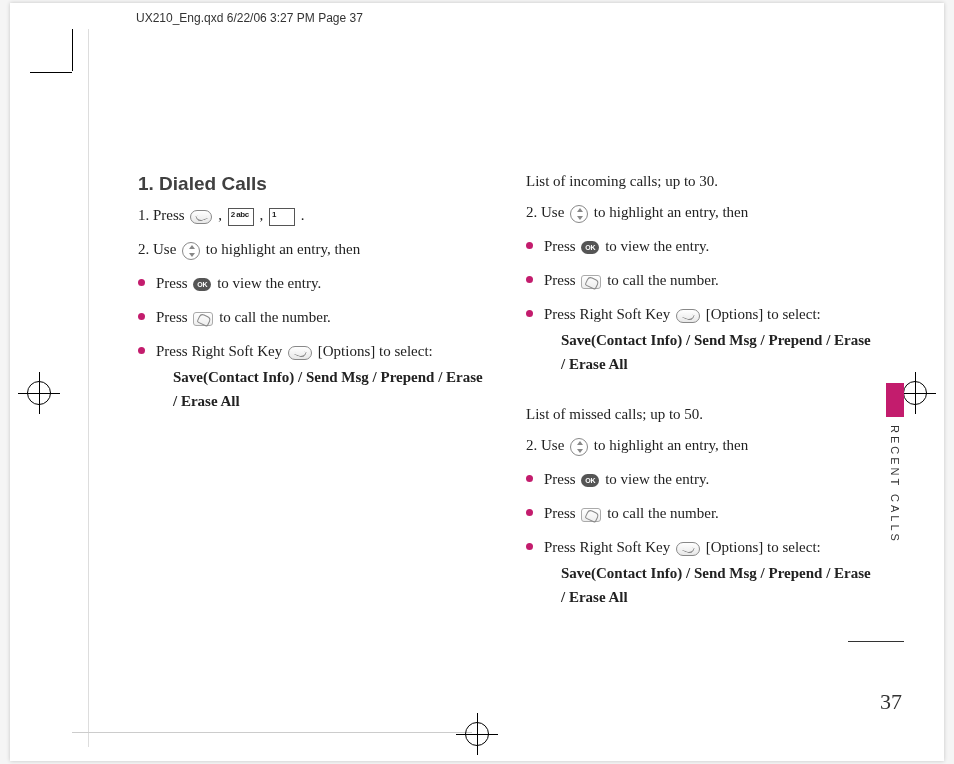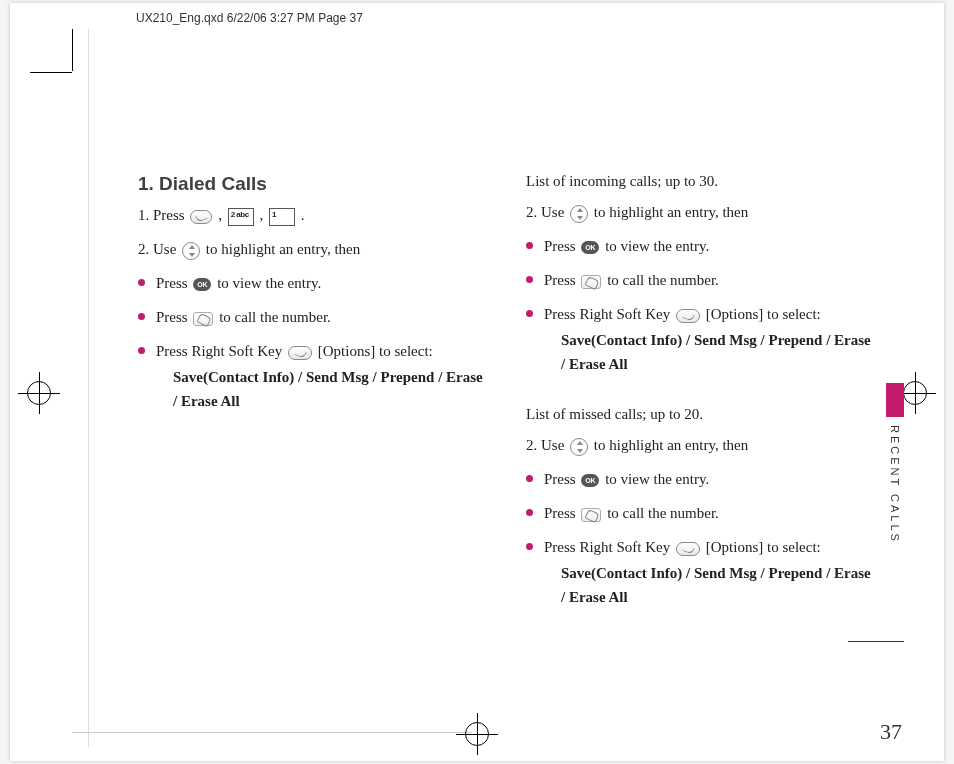--- a/index.html
+++ b/index.html
@@ -184,21 +184,21 @@
   .side-rule {
     position: absolute;
     top: 638px;
     right: 40px;
     width: 56px;
     height: 1px;
     background: #333;
   }
   .page-num {
     position: absolute;
-    top: 716px;
+    top: 686px;
     right: 42px;
     font-size: 22px;
     color: #333;
   }
 </style>
 </head>
 <body>
 
 <div class="page">
 
@@ -287,21 +287,21 @@
 
         <div class="bullet">
           <span>Press Right Soft Key </span>
           <span class="icon icon-rsoft"></span>
           <span> [</span><span class="opt-bold">Options</span><span>] to select:</span>
           <span class="sub">Save(Contact Info) / Send Msg / Prepend / Erase / Erase All</span>
         </div>
       </div>
 
       <div class="section">
-        <div class="desc">List of missed calls; up to 20.</div>
+        <div class="desc">List of missed calls; up to 50.</div>
 
 
         <div class="step">
           <span>2. Use </span>
           <span class="icon icon-nav"></span>
           <span> to highlight an entry, then</span>
         </div>
 
         <div class="bullet">
           <span>Press </span>

